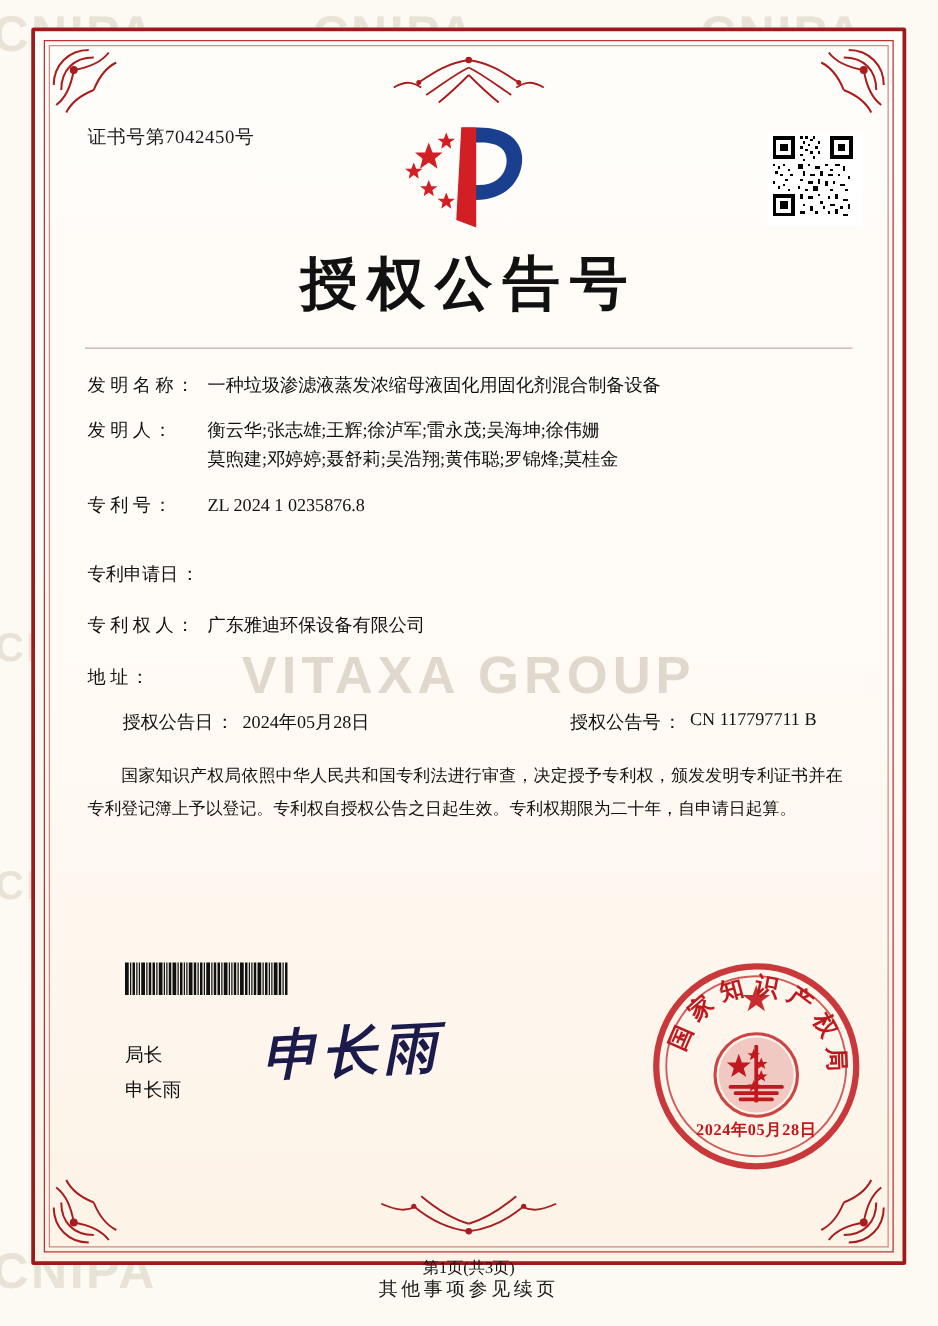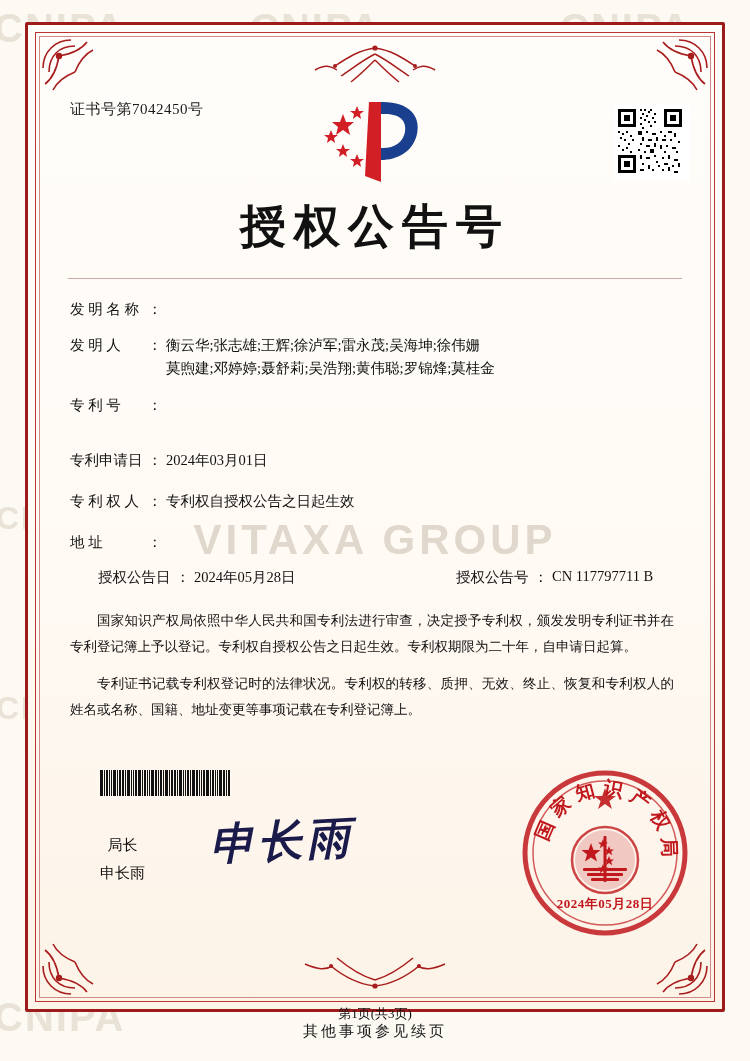--- a/index.html
+++ b/index.html
@@ -77,21 +77,21 @@
     font-size:46px;font-weight:bold;color:#111;letter-spacing:8px;
     font-family:"DejaVu Serif",serif;
   }
   .rule{
     position:absolute;left:68px;right:68px;top:278px;height:1px;background:#c9a9a9;
   }
   .fields{position:absolute;left:70px;right:55px;top:298px;font-size:14.5px;color:#111;}
   .row{display:flex;margin-bottom:13px;line-height:1.6;}
   .lbl{
     width:96px;flex:0 0 96px;
-    display:flex;justify-content:space-between;
+    display:flex;justify-content:flex-start;
     letter-spacing:0;
   }
   .lbl span{display:inline-block;}
   .colon{margin:0 4px 0 2px;}
   .val{flex:1;}
   .val .line2{display:block;}
   .row-two{display:flex;margin-bottom:12px;}
   .half{display:flex;flex:0 0 330px;margin-left:28px;}
   .half.second{flex:1;}
   .body-text{
@@ -99,21 +99,21 @@
     font-size:13.5px;line-height:1.95;color:#111;text-align:justify;
   }
   .body-text p{margin:0 0 10px 0;text-indent:2em;}
   
   .barcode{
     position:absolute;left:100px;top:770px;height:26px;display:flex;align-items:flex-end;
   }
   .barcode i{display:block;background:#111;height:26px;margin-right:1px;}
   
   .sig-lbl{
-    position:absolute;left:100px;top:832px;font-size:15px;color:#111;line-height:1.85;text-align:center;
+    position:absolute;left:100px;top:832px;font-size:15px;color:#111;line-height:1.85;
   }
   .sig-script{
     position:absolute;left:210px;top:812px;
     font-family:"DejaVu Serif",serif;font-size:44px;color:#1b1b4b;
     font-style:italic;font-weight:bold;letter-spacing:4px;
     transform:rotate(-3deg);
   }
   
   .seal{
     position:absolute;right:60px;top:768px;width:170px;height:170px;
@@ -352,54 +352,55 @@
   <div class="title">授权公告号</div>
   <div class="rule"></div>
 
   <div class="fields">
 
     <div class="row">
       <div class="lbl">
           <span>发 明 名 称</span>
           <span class="colon">：</span>
         </div>
+      <div class="val">一种垃圾渗滤液蒸发浓缩母液固化用固化剂混合制备设备</div>
     </div>
 
     <div class="row">
       <div class="lbl">
           <span>发 明 人</span>
           <span class="colon">：</span>
         </div>
       <div class="val">
         <span class="line2">衡云华;张志雄;王辉;徐泸军;雷永茂;吴海坤;徐伟姗</span>
         <span class="line2">莫煦建;邓婷婷;聂舒莉;吴浩翔;黄伟聪;罗锦烽;莫桂金</span>
       </div>
     </div>
 
     <div class="row">
       <div class="lbl">
           <span>专 利 号</span>
           <span class="colon">：</span>
         </div>
+      <div class="val">ZL 2024 1 0235876.8</div>
     </div>
 
     <div class="row" style="margin-top:32px;">
       <div class="lbl">
           <span>专利申请日</span>
           <span class="colon">：</span>
         </div>
-      <div class="val">2024年03月01日</div>
     </div>
 
     <div class="row" style="margin-top:18px;">
       <div class="lbl">
           <span>专 利 权 人</span>
           <span class="colon">：</span>
         </div>
-      <div class="val">专利权自授权公告之日起生效</div>
+      <div class="val">广东雅迪环保设备有限公司</div>
     </div>
 
     <div class="row" style="margin-top:18px;">
       <div class="lbl">
           <span>地 址</span>
           <span class="colon">：</span>
         </div>
     </div>
 
     <div class="row-two" style="margin-top:14px;">
@@ -415,21 +416,20 @@
             <span>授权公告号</span>
             <span class="colon">：</span>
           </div>
         <div class="val">CN 117797711 B</div>
       </div>
     </div>
   </div>
 
   <div class="body-text">
     <p>国家知识产权局依照中华人民共和国专利法进行审查，决定授予专利权，颁发发明专利证书并在专利登记簿上予以登记。专利权自授权公告之日起生效。专利权期限为二十年，自申请日起算。</p>
-    <p>专利证书记载专利权登记时的法律状况。专利权的转移、质押、无效、终止、恢复和专利权人的姓名或名称、国籍、地址变更等事项记载在专利登记簿上。</p>
   </div>
 
   <div class="barcode">
     <i style="width:3px"></i>
       <i style="width:1px"></i>
       <i style="width:2px"></i>
       <i style="width:1px"></i>
     <i style="width:1px"></i>
       <i style="width:3px"></i>
       <i style="width:1px"></i>

